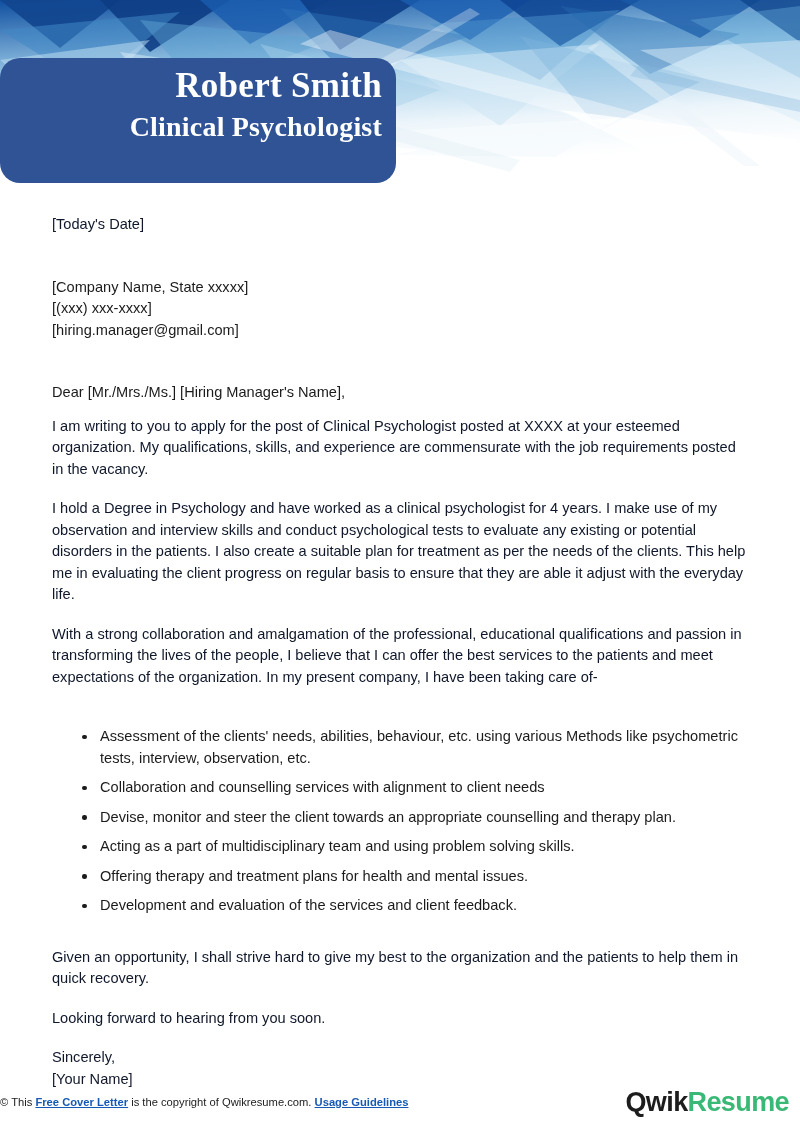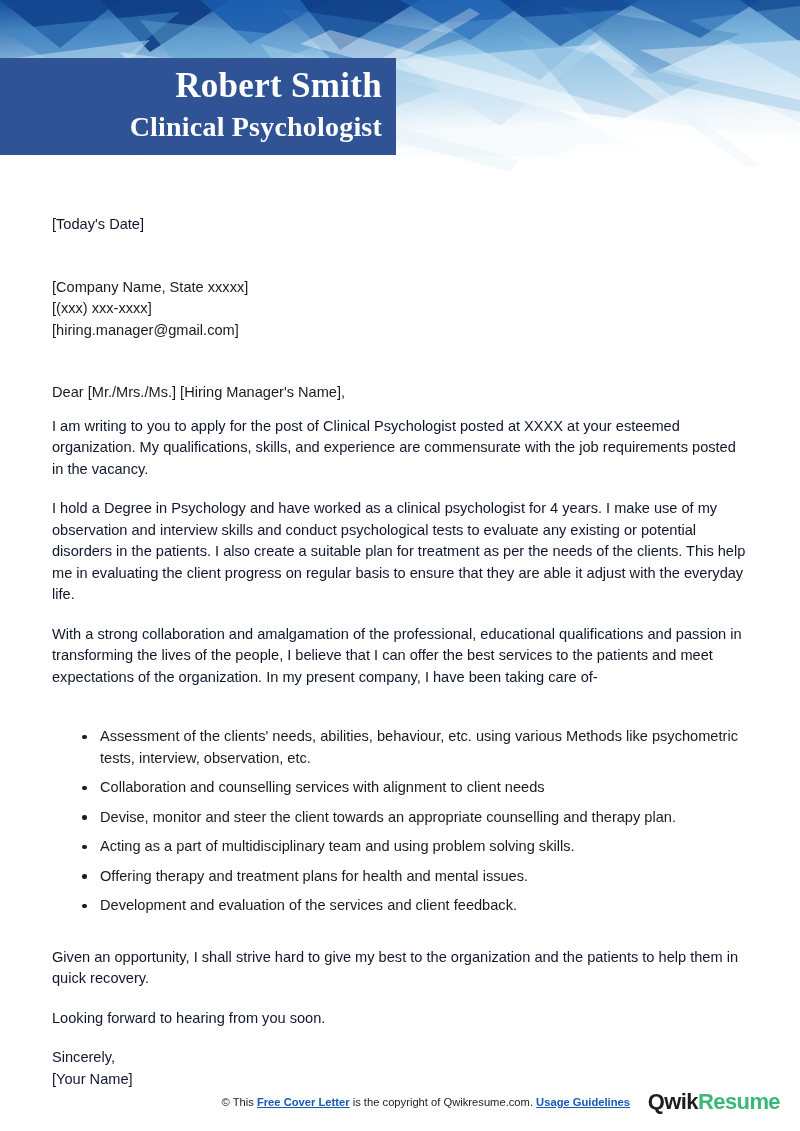--- a/index.html
+++ b/index.html
@@ -35,26 +35,27 @@
     background: #ffffff;
   }
   .banner svg { display: block; width: 800px; height: 178px; }
 
   
   .name-box {
     position: absolute;
     left: 0;
     top: 58px;
     width: 396px;
-    height: 97px;
+    height: 125px;
     background: #2f5395;
     color: #ffffff;
     text-align: right;
     padding: 6px 14px 8px 0;
     z-index: 5;
+    border-radius: 20px;
   }
   .name-line {
     font-family: "Liberation Serif", "DejaVu Serif", serif;
     font-weight: 700;
     font-size: 35px;
     line-height: 44px;
     letter-spacing: 0.3px;
     white-space: nowrap;
   }
   .title-line {
@@ -133,37 +134,37 @@
     left: 0;
     bottom: 0;
     width: 800px;
     height: 56px;
   }
   .footer-text {
     position: absolute;
     left: 0;
     top: 20px;
     width: 630px;
-    text-align: right;
+    text-align: left;
     font-size: 11.2px;
     line-height: 15px;
     color: #222222;
     white-space: nowrap;
   }
   .footer-link {
     color: #1559b5;
     text-decoration: underline;
     font-weight: 700;
   }
 
   .logo {
     position: absolute;
-    right: 20px;
+    right: 11px;
     top: 11px;
-    font-size: 22px;
+    font-size: 27px;
     line-height: 32px;
     font-weight: 700;
     letter-spacing: -0.6px;
     white-space: nowrap;
   }
   .logo .qwik { color: #1d1d1d; }
   .logo .resume { color: #3ab876; }
 </style>
 </head>
 <body>

